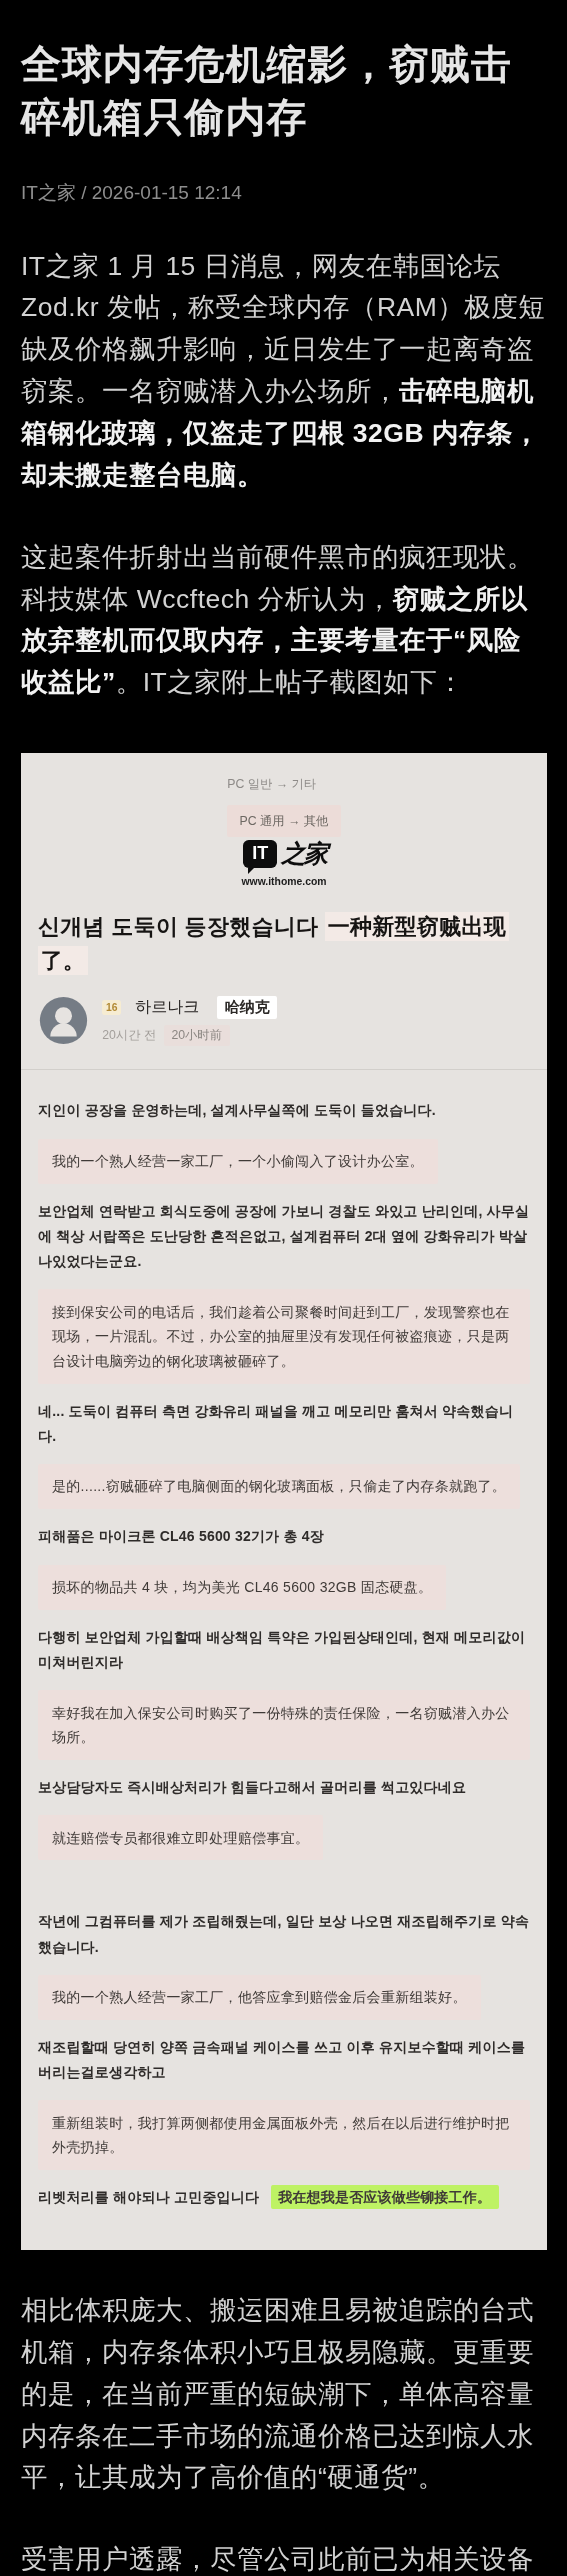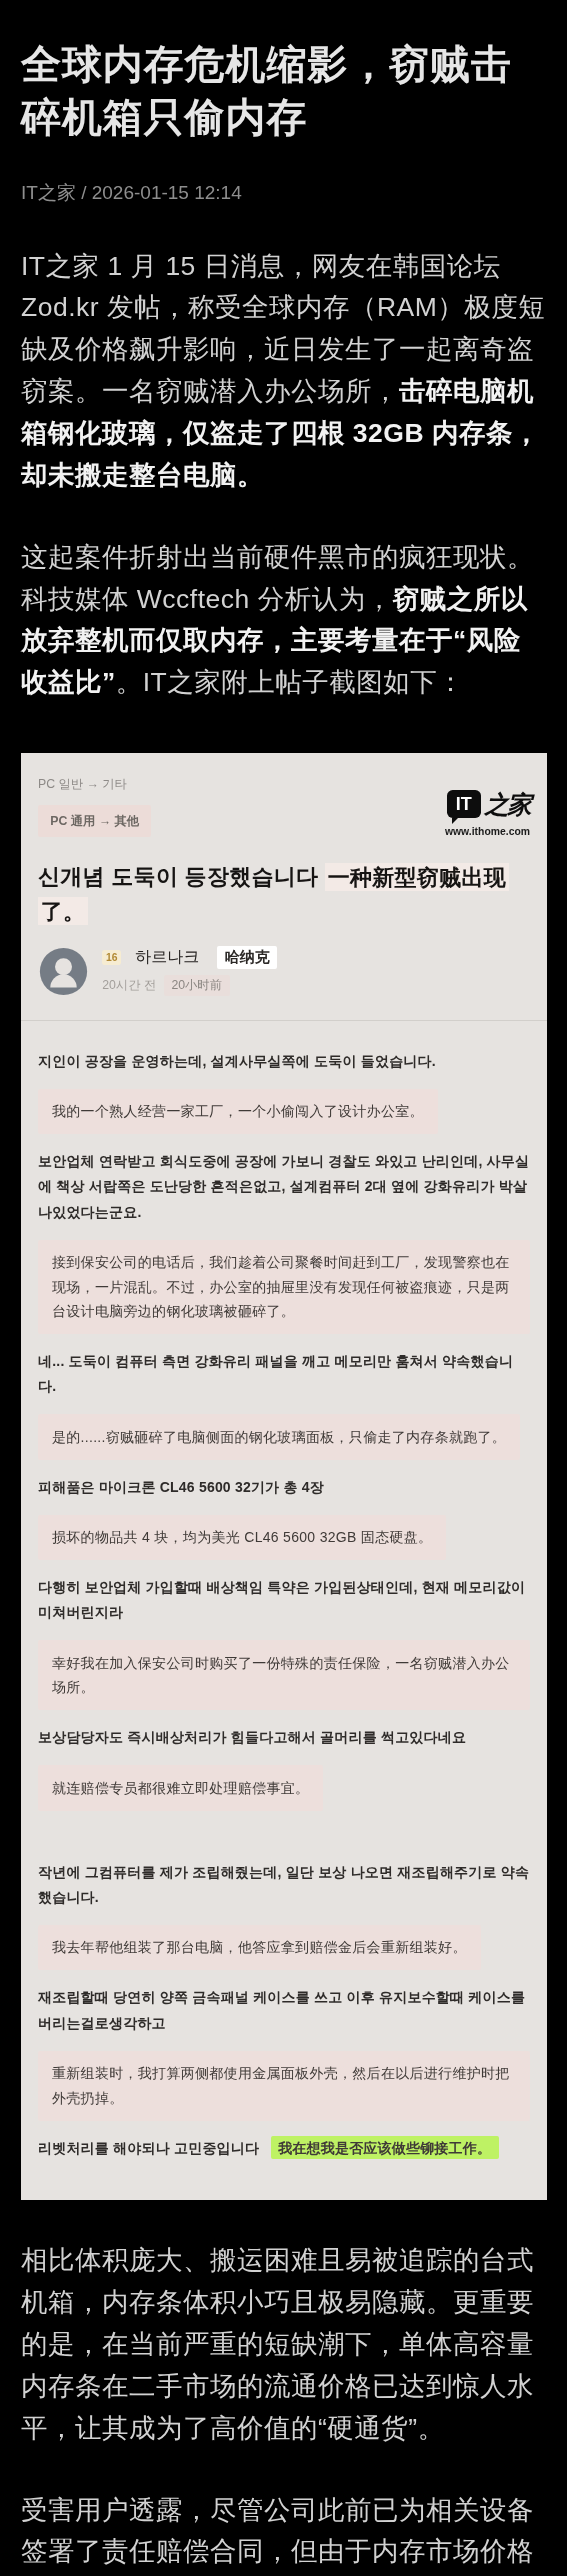--- a/index.html
+++ b/index.html
@@ -17,25 +17,25 @@
     margin:40px 0 0;font-size:26.5px;line-height:1.58;color:#d2d2d2;letter-spacing:0.5px;
     word-break:break-word;
   }
   p.body-p .seg-b{font-weight:700;color:#f2f2f2;}
 
   
   .card{
     margin:49px 0 0;background:#e6e3e0;color:#2e2b29;padding:19px 17px 24.6px;
     font-size:14px;
   }
-  .card-head{display:flex;justify-content:space-between;align-items:flex-end;}
+  .card-head{display:flex;justify-content:space-between;align-items:center;flex-direction:column;}
   .crumb-kr{font-size:12.3px;color:#8d8a87;padding-top:3.8px;}
   .crumb-cn{
     display:inline-block;margin-top:12.3px;background:#ecdcd8;color:#6d6863;
-    font-size:12.3px;font-weight:700;padding:7.6px 12.3px;border-radius:1.9px;
+    font-size:12.3px;font-weight:400;padding:7.6px 12.3px;border-radius:1.9px;
   }
   .logo{display:flex;flex-direction:column;align-items:flex-end;}
   .logo-row{display:flex;align-items:center;gap:3.8px;}
   .logo-it{
     display:inline-flex;align-items:center;justify-content:center;
     width:34px;height:28px;background:#0d0d0d;color:#fff;font-weight:700;
     font-size:18px;border-radius:5.7px;position:relative;
   }
   .logo-it::after{
     content:"";position:absolute;left:4.7px;bottom:-5.7px;
@@ -145,21 +145,21 @@
         <div class="cnbox">接到保安公司的电话后，我们趁着公司聚餐时间赶到工厂，发现警察也在现场，一片混乱。不过，办公室的抽屉里没有发现任何被盗痕迹，只是两台设计电脑旁边的钢化玻璃被砸碎了。</div>
         <p class="kr">네... 도둑이 컴퓨터 측면 강화유리 패널을 깨고 메모리만 훔쳐서 약속했습니다.</p>
         <div class="cnbox">是的......窃贼砸碎了电脑侧面的钢化玻璃面板，只偷走了内存条就跑了。</div>
         <p class="kr">피해품은 마이크론 CL46 5600 32기가 총 4장</p>
         <div class="cnbox">损坏的物品共 4 块，均为美光 CL46 5600 32GB 固态硬盘。</div>
         <p class="kr">다행히 보안업체 가입할때 배상책임 특약은 가입된상태인데, 현재 메모리값이 미쳐버린지라</p>
         <div class="cnbox">幸好我在加入保安公司时购买了一份特殊的责任保险，一名窃贼潜入办公场所。</div>
         <p class="kr">보상담당자도 즉시배상처리가 힘들다고해서 골머리를 썩고있다네요</p>
         <div class="cnbox">就连赔偿专员都很难立即处理赔偿事宜。</div>
         <p class="kr gap">작년에 그컴퓨터를 제가 조립해줬는데, 일단 보상 나오면 재조립해주기로 약속했습니다.</p>
-        <div class="cnbox">我去年帮他组装了那台电脑，他答应拿到赔偿金后会重新组装好。</div>
+        <div class="cnbox">我的一个熟人经营一家工厂，他答应拿到赔偿金后会重新组装好。</div>
         <p class="kr">재조립할때 당연히 양쪽 금속패널 케이스를 쓰고 이후 유지보수할때 케이스를 버리는걸로생각하고</p>
         <div class="cnbox">重新组装时，我打算两侧都使用金属面板外壳，然后在以后进行维护时把外壳扔掉。</div>
         <p class="kr"><span>리벳처리를 해야되나 고민중입니다</span><span class="cninline">我在想我是否应该做些铆接工作。</span></p>
       </div>
 
   </figure>
 
   <p class="body-p">相比体积庞大、搬运困难且易被追踪的台式机箱，内存条体积小巧且极易隐藏。更重要的是，在当前严重的短缺潮下，单体高容量内存条在二手市场的流通价格已达到惊人水平，让其成为了高价值的“硬通货”。</p>
 
   <p class="body-p">受害用户透露，尽管公司此前已为相关设备签署了责任赔偿合同，但由于内存市场价格在短时间内屡创新高，重置成本远超预期。保险公司经理目前表示，按现有条款覆盖当前实际采购成本存在极大困难。</p>

